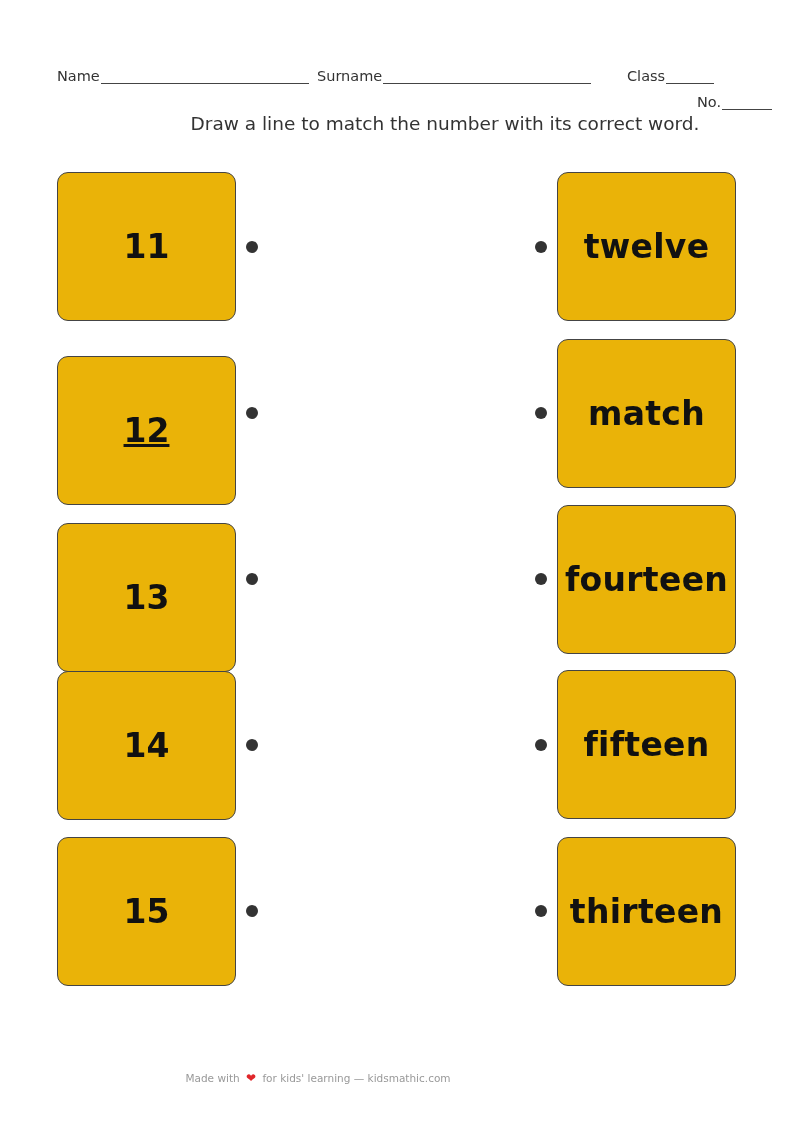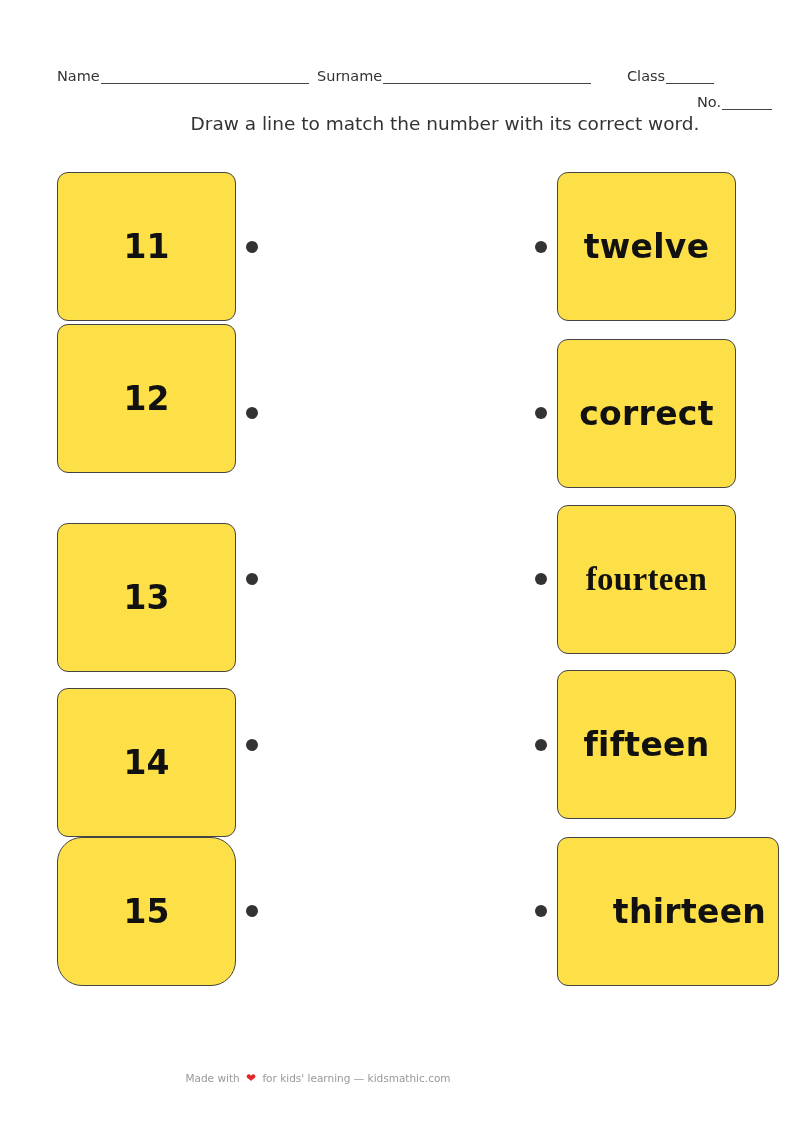--- a/index.html
+++ b/index.html
@@ -2,21 +2,21 @@
 <html><head>
 <meta charset="utf-8">
 <style>
   html, body { margin:0; padding:0; background:#fff; }
   body { width:794px; height:1123px; position:relative; overflow:hidden; font-family:"DejaVu Sans", sans-serif; color:#222; }
   .header { position:absolute; top:68px; left:57px; right:21px; height:20px; font-size:14.5px; color:#333; }
   .field { position:absolute; top:0; display:flex; align-items:flex-end; }
   .field .lbl { white-space:nowrap; }
   .field .line { border-bottom:1px solid #444; height:14px; margin-left:1px; }
   .instr { position:absolute; top:113px; left:0; width:794px; text-align:center; font-size:18.5px; color:#333;padding-left:48px; }
-  .box { position:absolute; width:177px; height:147px; border:1.5px solid #444; border-radius:11px; background:#fde047; display:flex; align-items:center; justify-content:center; font-weight:bold; color:#111; }
+  .box { position:absolute; width:177px; height:147px; border:1.5px solid #444; border-radius:11px; background:#eab308; display:flex; align-items:center; justify-content:center; font-weight:bold; color:#111; }
   .box.num { left:57px; font-size:33px; }
   .box.word { left:557px; font-size:33px; letter-spacing:0.3px; }
   .dot { position:absolute; width:12px; height:12px; border-radius:50%; background:#333; }
   .footer { position:absolute; top:1071px; left:0; width:636px; text-align:center; font-size:10.5px; color:#999; }
   .heart { color:#e0262a; display:inline-block; margin:0 3px; font-size:12px; }
 </style>
 </head>
 <body>
 
 <div class="header">
@@ -42,53 +42,53 @@
 
 <div class="box num" style="top:172px;">
     <span>11</span>
   </div>
 <div class="dot" style="top:241px; left:246px;"></div>
 <div class="dot" style="top:241px; left:535px;"></div>
 <div class="box word" style="top:172px;">
     <span>twelve</span>
   </div>
 
-<div class="box num" style="top:324px;">
+<div class="box num" style="top:356px;text-decoration:underline;">
     <span>12</span>
   </div>
 <div class="dot" style="top:407px; left:246px;"></div>
 <div class="dot" style="top:407px; left:535px;"></div>
 <div class="box word" style="top:339px;">
-    <span>correct</span>
+    <span>match</span>
   </div>
 
 <div class="box num" style="top:523px;">
     <span>13</span>
   </div>
 <div class="dot" style="top:573px; left:246px;"></div>
 <div class="dot" style="top:573px; left:535px;"></div>
-<div class="box word" style="top:505px;font-family:Liberation Serif, serif;">
+<div class="box word" style="top:505px;">
     <span>fourteen</span>
   </div>
 
-<div class="box num" style="top:688px;">
+<div class="box num" style="top:671px;">
     <span>14</span>
   </div>
 <div class="dot" style="top:739px; left:246px;"></div>
 <div class="dot" style="top:739px; left:535px;"></div>
 <div class="box word" style="top:670px;">
     <span>fifteen</span>
   </div>
 
-<div class="box num" style="top:837px;border-radius:25px;">
+<div class="box num" style="top:837px;">
     <span>15</span>
   </div>
 <div class="dot" style="top:905px; left:246px;"></div>
 <div class="dot" style="top:905px; left:535px;"></div>
-<div class="box word" style="top:837px;padding-left:43px;">
+<div class="box word" style="top:837px;">
     <span>thirteen</span>
   </div>
 
 <div class="footer">
   <span>Made with</span>
   <span class="heart">❤</span>
   <span>for kids' learning — kidsmathic.com</span>
 </div>
 
 </body></html>

